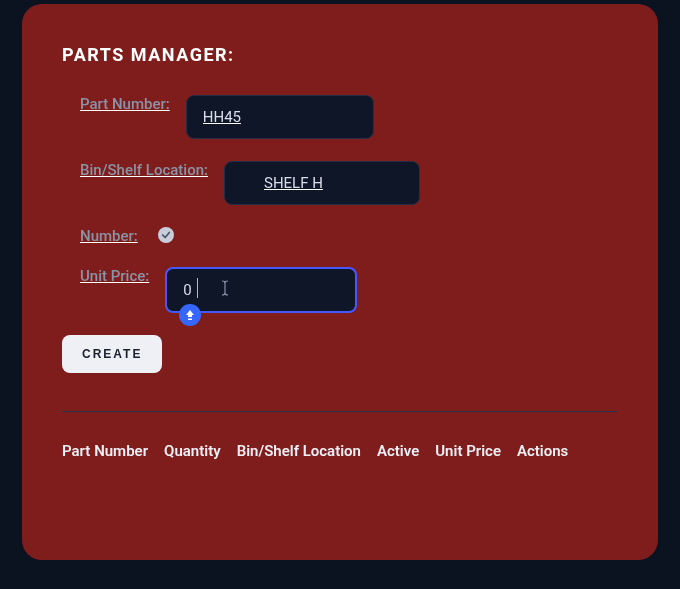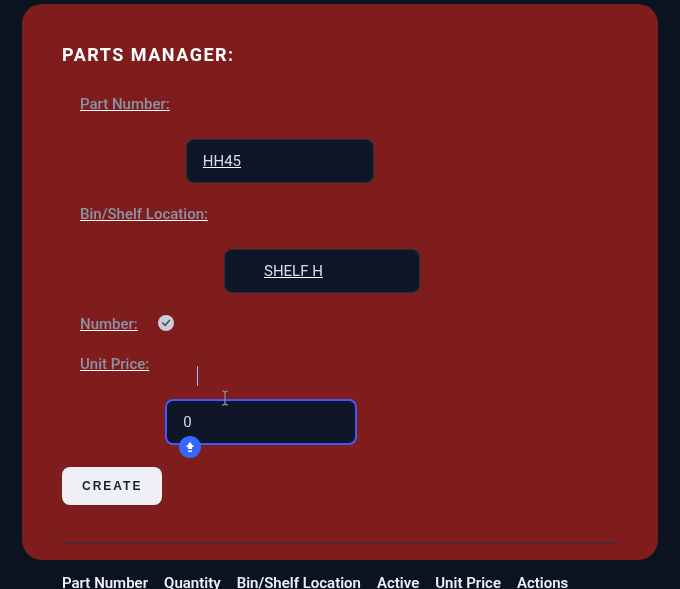--- a/index.html
+++ b/index.html
@@ -47,21 +47,20 @@
     }
     .input {
       background: #0e1628;
       border: 1px solid #242e44;
       border-radius: 8px;
       color: #d8dee9;
       font-size: 15px;
       padding: 12px 16px;
       outline: none;
       font-family: inherit;
-      margin-top: 44px;
     }
     .input-partnum {
       width: 188px;
     }
     .input-qty {
       width: 186px;
       position: relative;
     }
     .input-loc {
       width: 196px;

